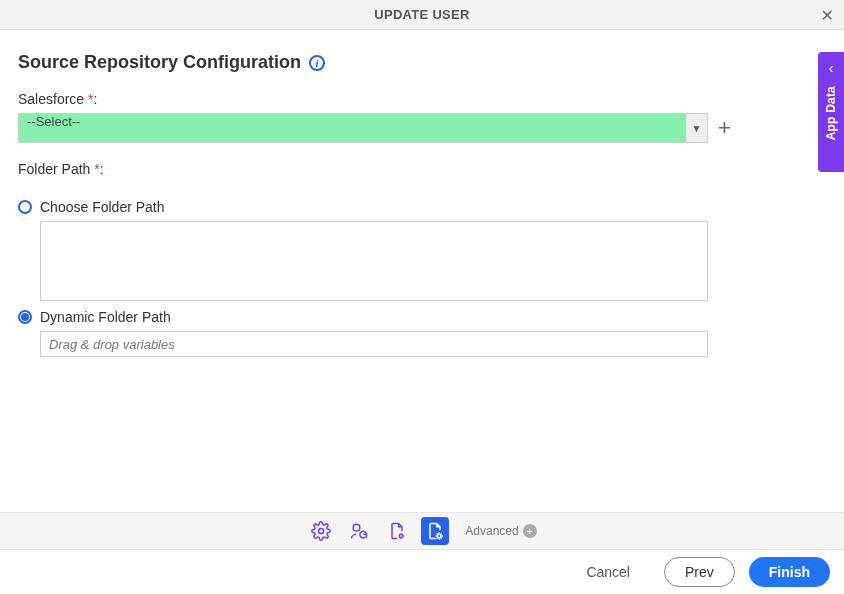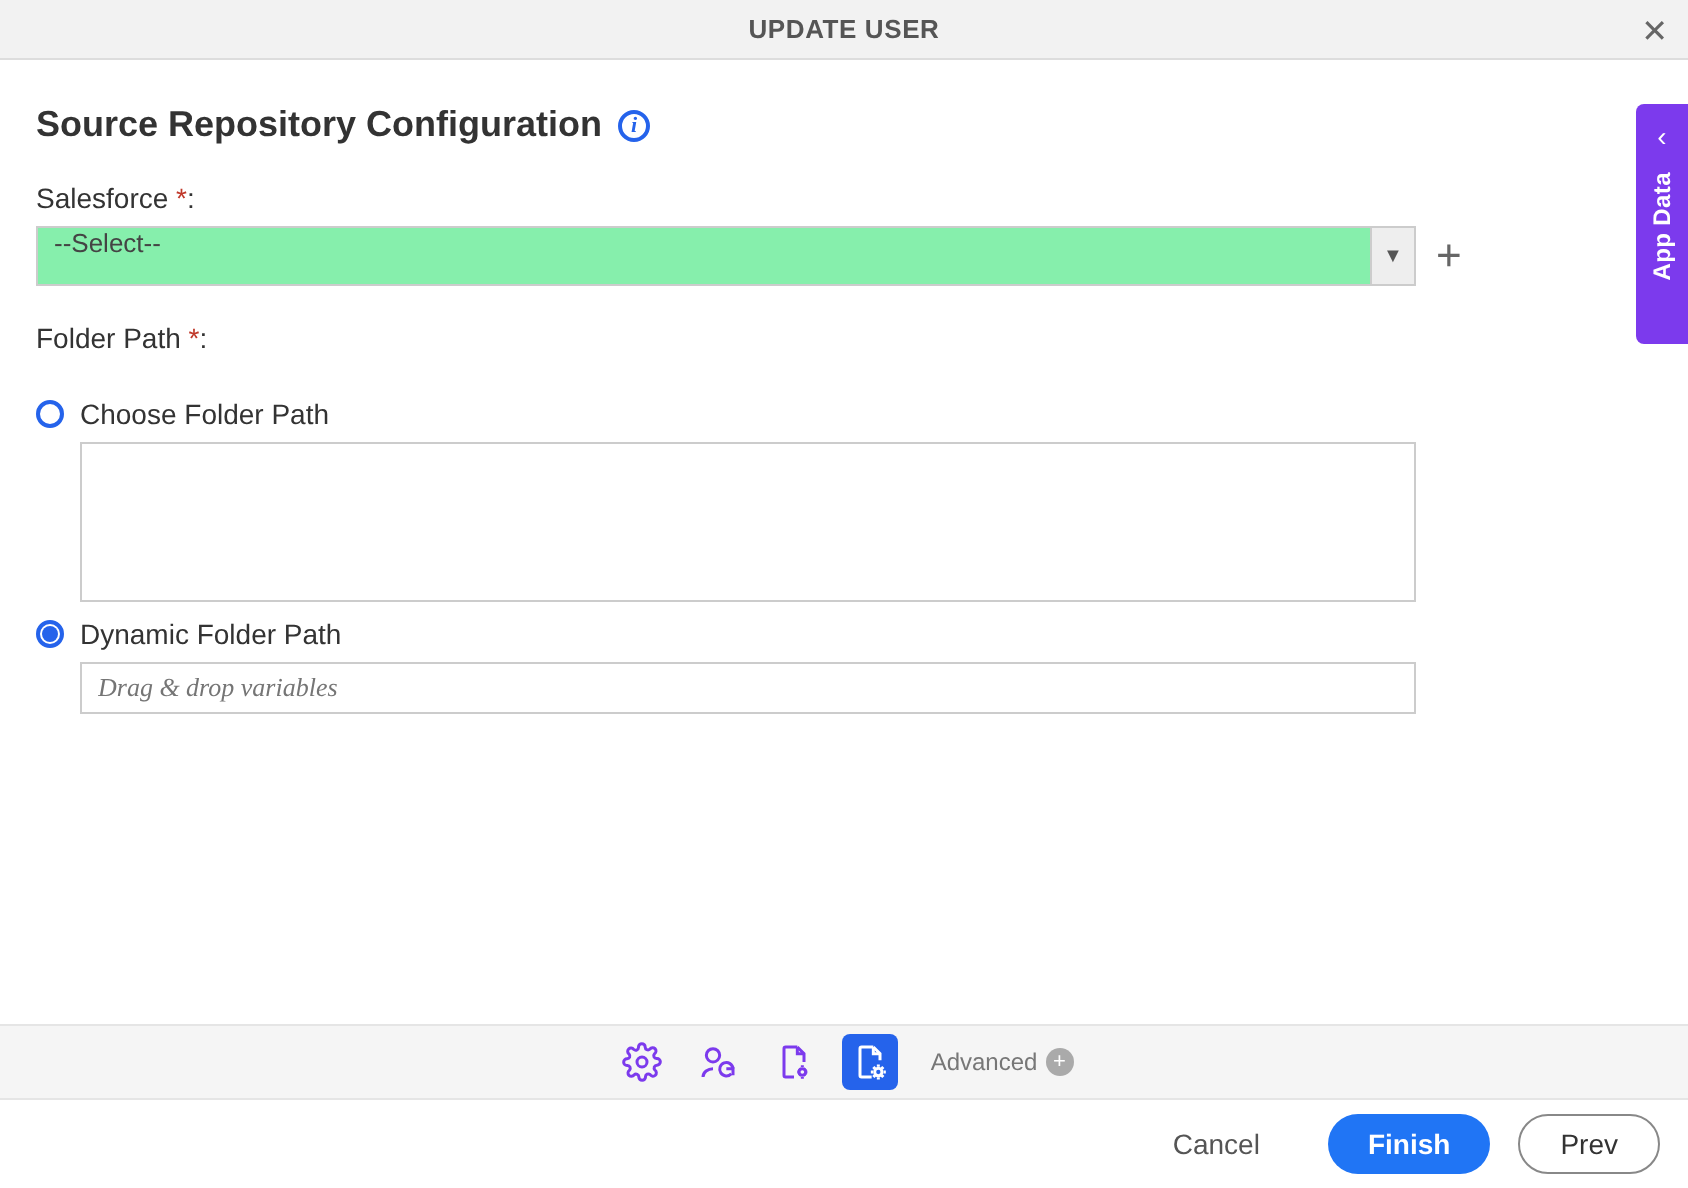--- a/index.html
+++ b/index.html
@@ -20,21 +20,21 @@
   .select-wrap { flex: 0 0 690px; position: relative; }
   .select-input { width: 100%; height: 30px; border: 1px solid #ccc; background: #86efac; padding: 0 30px 0 8px; font-size: 13px; color: #444; }
   .select-arrow { position: absolute; right: 1px; top: 1px; width: 22px; height: 28px; background: #eee; border-left: 1px solid #ccc; display: flex; align-items: center; justify-content: center; color: #555; font-size: 10px; }
   .plus-btn { font-size: 22px; color: #666; cursor: pointer; line-height: 1; }
   .radio-group { margin-top: 22px; }
   .radio-row { display: flex; align-items: center; gap: 8px; margin-top: 8px; }
   .radio-circle { width: 14px; height: 14px; border-radius: 50%; border: 2px solid #2563eb; position: relative; flex-shrink: 0; }
   .radio-circle.checked::after { content: ""; position: absolute; width: 8px; height: 8px; border-radius: 50%; background: #2563eb; top: 50%; left: 50%; transform: translate(-50%, -50%); }
   .radio-label { font-size: 14px; color: #333; }
   .folder-area { margin-left: 22px; margin-top: 6px; width: 668px; height: 80px; border: 1px solid #ccc; background: #fff; }
-  .dynamic-input { margin-left: 22px; margin-top: 6px; width: 668px; height: 26px; border: 1px solid #ccc; font-size: 13px; font-style: italic; color: #999; padding: 0 8px; background: #fff; font-family: Liberation Serif, serif; }
+  .dynamic-input { margin-left: 22px; margin-top: 6px; width: 668px; height: 26px; border: 1px solid #ccc; font-size: 13px; font-style: italic; color: #999; padding: 0 8px; background: #fff; }
   .toolbar { position: absolute; left: 0; right: 0; bottom: 44px; height: 38px; background: #f5f5f5; display: flex; align-items: center; justify-content: center; gap: 10px; border-top: 1px solid #e5e5e5; border-bottom: 1px solid #e5e5e5; }
   .tool-icon { width: 28px; height: 28px; display: flex; align-items: center; justify-content: center; cursor: pointer; border-radius: 4px; }
   .tool-icon svg { stroke: #7c3aed; fill: none; }
   .tool-icon.active { background: #2563eb; }
   .tool-icon.active svg { stroke: #fff; }
   .advanced { display: flex; align-items: center; gap: 4px; color: #777; font-size: 12px; cursor: pointer; margin-left: 6px; }
   .advanced .plus-circle { width: 14px; height: 14px; border-radius: 50%; background: #aaa; color: #fff; display: flex; align-items: center; justify-content: center; font-size: 11px; line-height: 1; }
   .footer { position: absolute; left: 14px; right: 0; bottom: 0; height: 44px; display: flex; align-items: center; justify-content: flex-end; gap: 14px; padding: 0 14px; }
   .btn { height: 30px; padding: 0 20px; border-radius: 16px; font-size: 14px; cursor: pointer; display: flex; align-items: center; justify-content: center; }
   .btn-cancel { color: #555; background: transparent; border: none; }
@@ -128,15 +128,15 @@
     </svg>
   </div>
   <div class="advanced">
     <span>Advanced</span>
     <span class="plus-circle">+</span>
   </div>
 </div>
 
 <div class="footer">
   <div class="btn btn-cancel">Cancel</div>
+  <div class="btn btn-prev">Prev</div>
   <div class="btn btn-finish">Finish</div>
-  <div class="btn btn-prev">Prev</div>
 </div>
 
 </body></html>

